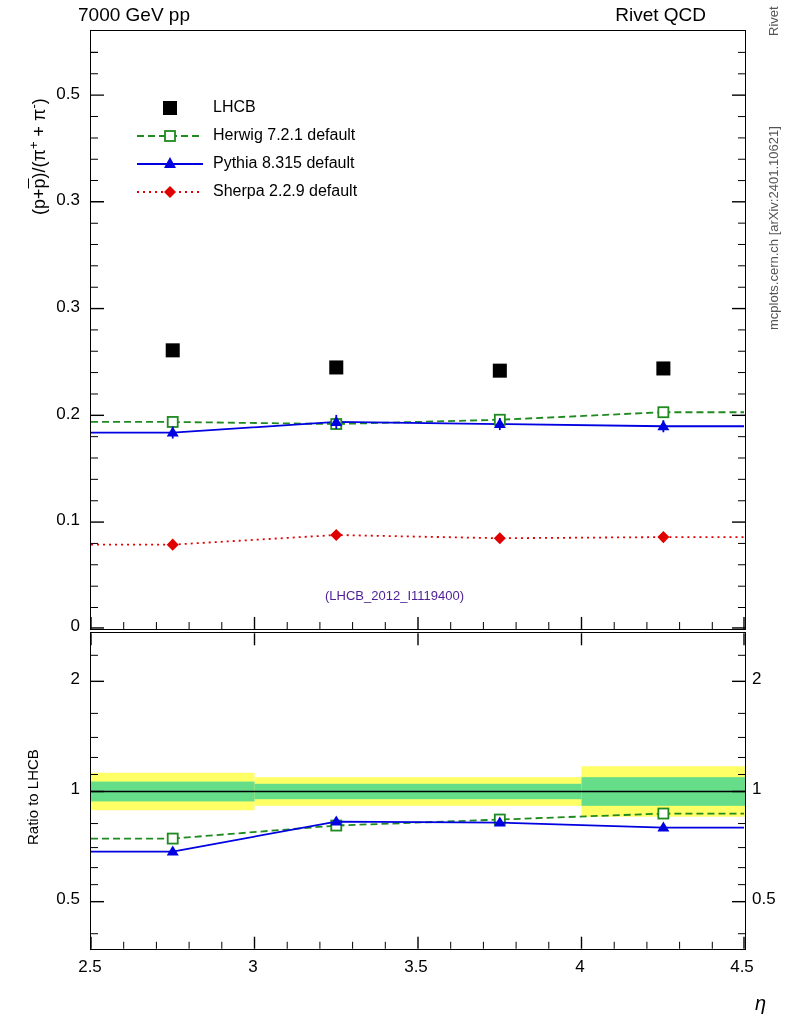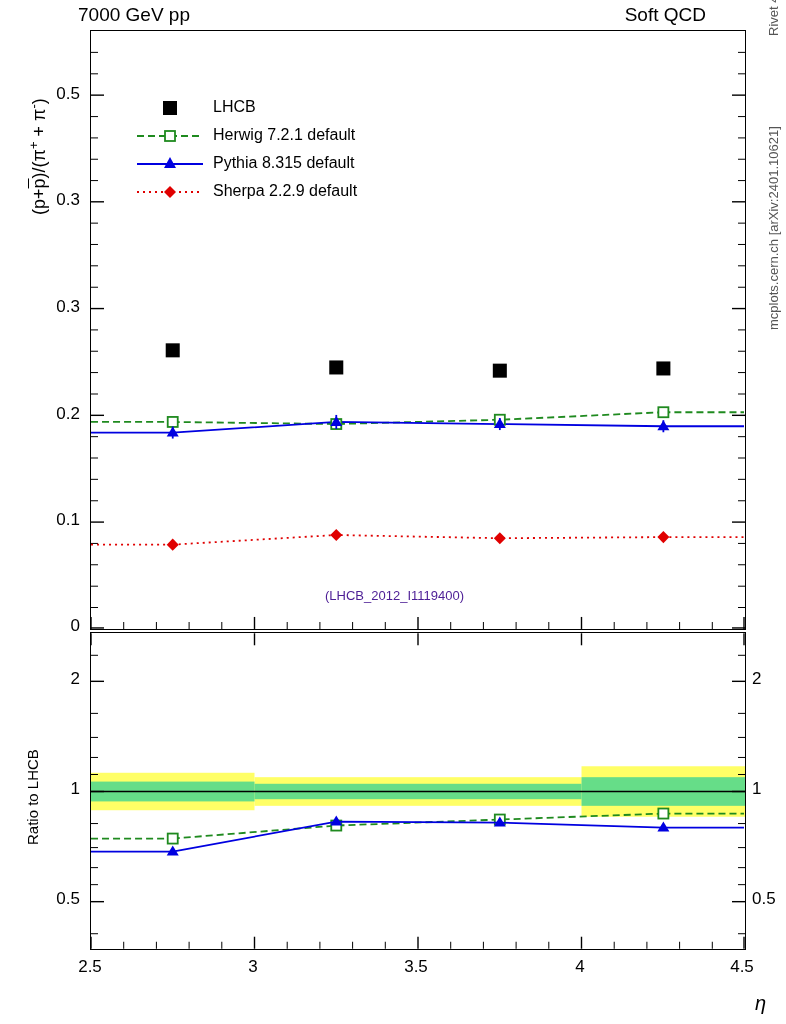--- a/index.html
+++ b/index.html
@@ -1,17 +1,17 @@
 <!DOCTYPE html>
 <html><head>
 <meta charset="utf-8">
 <style>
   html,body{margin:0;padding:0;background:#ffffff;}
   body{width:786px;height:1024px;font-family:"Liberation Sans",sans-serif;color:#000;}
-  #root{position:relative;width:786px;height:1024px;overflow:hidden;}
+  #root{position:relative;width:786px;height:1024px;overflow:hidden;border-radius:22px;}
 
   .txt{position:absolute;white-space:nowrap;}
   .vtxt{position:absolute;white-space:nowrap;transform-origin:0 0;}
 
   
   #hdr-left{left:78px;top:4px;font-size:19px;}
   #hdr-right{right:80px;top:4px;font-size:19px;}
 
   
   #main-frame{position:absolute;left:90px;top:30px;width:656px;height:600px;border:1.6px solid #000;box-sizing:border-box;}
@@ -42,21 +42,21 @@
   sub{font-size:72%;}
   sup{font-size:72%;}
   .ovl{font-size:17px;}
 </style>
 </head>
 <body>
 
 <div id="root">
 
   <div class="txt" id="hdr-left">7000 GeV pp</div>
-  <div class="txt" id="hdr-right">Soft QCD</div>
+  <div class="txt" id="hdr-right">Rivet QCD</div>
 
   <div class="rot" style="left:766px;top:36px;">Rivet 4.1.0, ≥ 100k events</div>
   <div class="rot" style="left:766px;top:330px;">mcplots.cern.ch [arXiv:2401.10621]</div>
 
   <div id="main-frame">
     <svg class="plot-area" width="653" height="597" viewBox="0 0 653 597">
 
       <g stroke="#000" stroke-width="1.4">
 
         <line x1="0" y1="64" x2="13" y2="64"></line>

